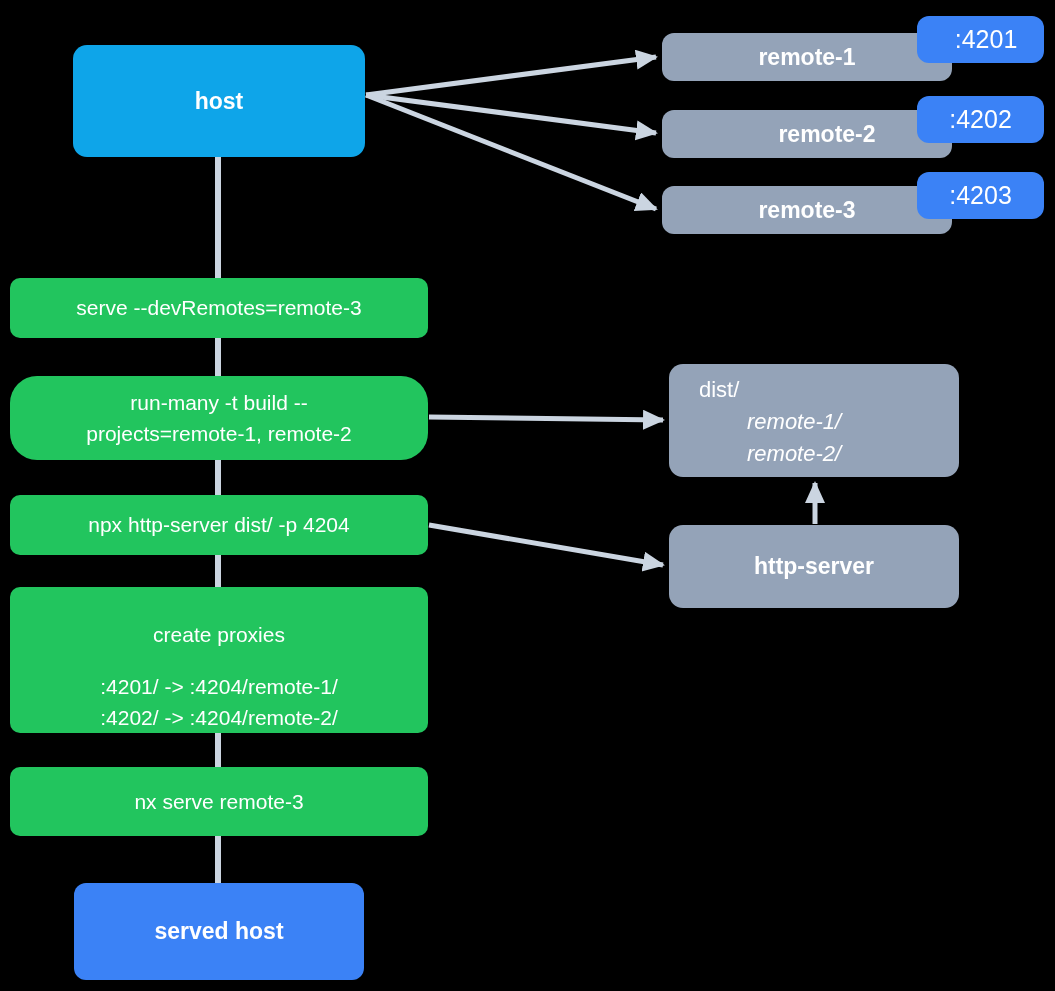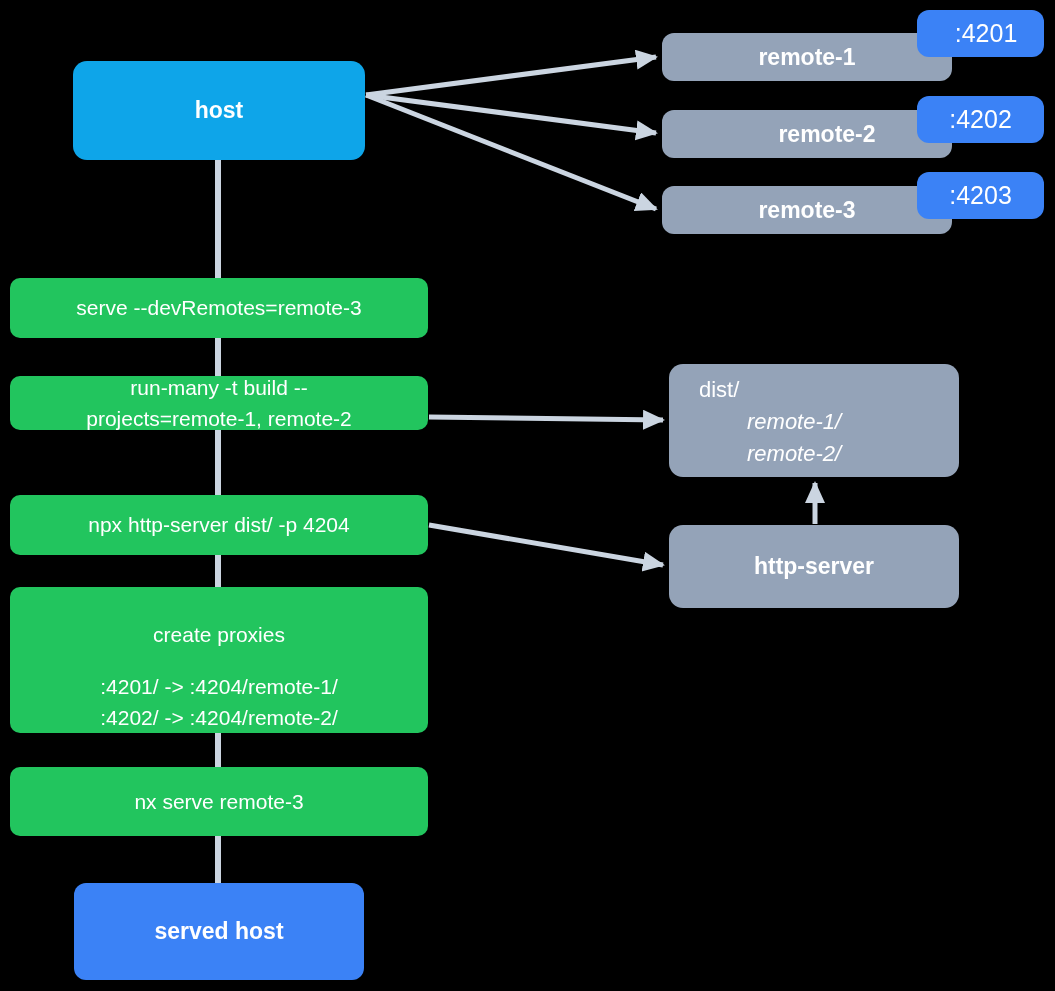--- a/index.html
+++ b/index.html
@@ -40,33 +40,33 @@
   .node {
     position: absolute;
     z-index: 2;
     display: flex;
     align-items: center;
     justify-content: center;
     color: var(--text-light);
     text-align: center;
   }
   .node-host {
-    left: 73px; top: 61px; width: 292px; height: 99px;
+    left: 73px; top: 45px; width: 292px; height: 112px;
     background: var(--host);
     border-radius: 14px;
     font-size: 23px; font-weight: 700;
   }
   .step {
     left: 10px; width: 418px;
     background: var(--step);
     border-radius: 10px;
     font-size: 21px; font-weight: 400;
   }
   .step-serve   { top: 278px; height: 60px; }
-  .step-runmany { top: 376px; height: 54px; flex-direction: column; line-height: 31px; }
+  .step-runmany { top: 376px; height: 84px; flex-direction: column; line-height: 31px; border-radius: 27px; }
   .step-npx     { top: 495px; height: 60px; }
   .step-proxies { top: 587px; height: 146px; flex-direction: column; justify-content: flex-start; padding-top: 32px; line-height: 31px; }
   .proxies-gap  { height: 32px; }
   .step-nxserve { top: 767px; height: 69px; }
 
   .remote {
     left: 662px; width: 290px; height: 48px;
     background: var(--remote);
     border-radius: 12px;
     font-size: 23px; font-weight: 700;
@@ -75,21 +75,21 @@
   .remote-2 { top: 110px; padding-left: 40px; }
   .remote-3 { top: 186px; }
 
   .badge {
     left: 917px; width: 127px; height: 47px;
     background: var(--badge);
     border-radius: 12px;
     font-size: 25px; font-weight: 400;
     z-index: 3;
   }
-  .badge-1 { top: 10px; padding-left: 11px; }
+  .badge-1 { top: 16px; padding-left: 11px; }
   .badge-2 { top: 96px; }
   .badge-3 { top: 172px; }
 
   .node-dist {
     left: 669px; top: 364px; width: 290px; height: 113px;
     background: var(--remote);
     border-radius: 14px;
     flex-direction: column;
     align-items: flex-start;
     justify-content: flex-start;

